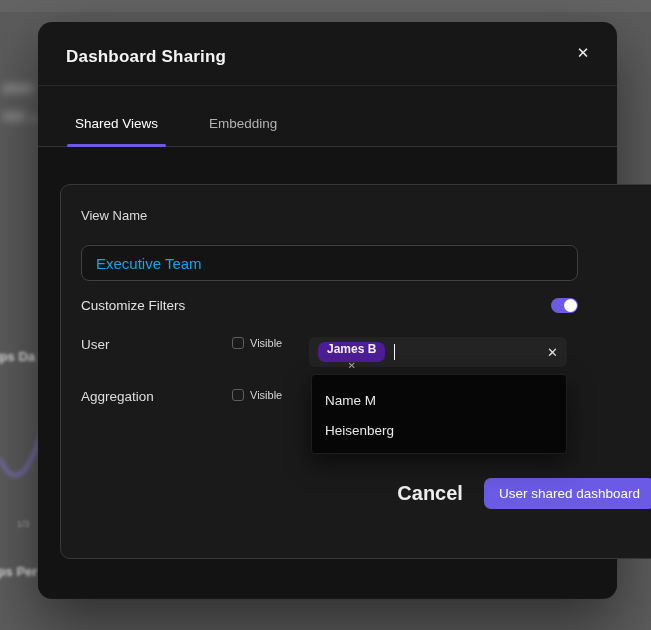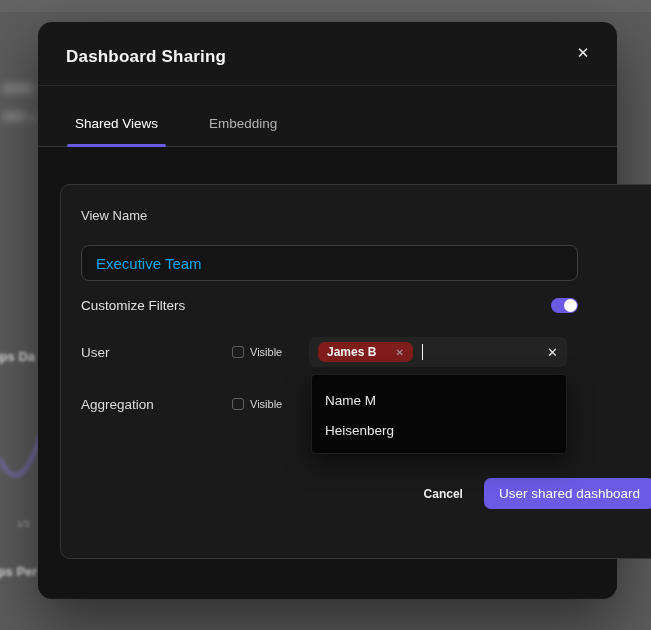--- a/index.html
+++ b/index.html
@@ -85,41 +85,41 @@
     width:27px; height:15px; border-radius:999px; background:#6a5ae4;
     position:relative; cursor:pointer;
   }
   .toggle .knob {
     position:absolute; right:1px; top:1px; width:13px; height:13px;
     border-radius:50%; background:#ffffff;
   }
 
   .filter-row {
     position:absolute; left:20px; width:486px; height:30px;
-    display:flex; align-items:center;
+    display:flex; align-items:flex-start;
   }
   .row-user { top:152px; }
   .row-agg  { top:204px; }
   .fname { width:151px; font-size:13.5px; color:#dedede; }
   .cb-group { width:77px; display:flex; align-items:center; cursor:pointer; }
   .checkbox {
     width:12px; height:12px; border:1.5px solid #5f5f5f; border-radius:3px;
     margin-right:6px; background:transparent; flex:none;
   }
   .cb-label { font-size:11px; color:#d6d6d6; }
 
   .tag-input {
     flex:1; height:30px; background:#232323; border-radius:6px;
     display:flex; align-items:center; padding:0 30px 0 9px;
     position:relative; cursor:text;
   }
   .chip {
-    display:inline-flex; align-items:center; gap:19px;
-    background:#7f1d1d; border-radius:7px; height:20px; padding:0 9px;
-    font-size:12px; font-weight:700; color:#f0f0f0; white-space:nowrap;
+    display:inline-flex; align-items:center; gap:4px;
+    background:#4c1d95; border-radius:7px; height:20px; padding:0 9px;
+    font-size:12px; font-weight:700; color:#f0f0f0; white-space:nowrap;flex-direction:column;
   }
   .chip-x { font-size:10px; font-weight:400; color:#a6a6a6; cursor:pointer; }
   .caret { width:1px; height:16px; background:#f5f5f5; margin-left:9px; }
   .clear-x {
     position:absolute; right:9px; top:50%; transform:translateY(-50%);
     font-size:13px; color:#e3e3e3; cursor:pointer; line-height:1;
   }
 
   .dropdown {
     position:absolute; left:250px; top:189px; width:256px; height:80px;
@@ -129,21 +129,21 @@
   .option {
     height:30px; display:flex; align-items:center; padding:0 13px;
     font-size:13.5px; color:#e8e8e8; cursor:pointer;
   }
 
   .footer {
     position:absolute; right:20px; top:293px; height:31px;
     display:flex; align-items:center; gap:21px;
   }
   .cancel-btn {
-    background:none; border:none; color:#ededed; font-size:12px; font-weight:600;
+    background:none; border:none; color:#ededed; font-size:20px; font-weight:600;
     cursor:pointer; font-family:"Liberation Sans", sans-serif;
   }
   .save-btn {
     height:31px; padding:0 15px; border:none; border-radius:7px;
     background:#6a5ae4; color:#ffffff; font-size:13.5px; cursor:pointer;
     font-family:"Liberation Sans", sans-serif;
   }
 </style>
 </head>
 <body>

